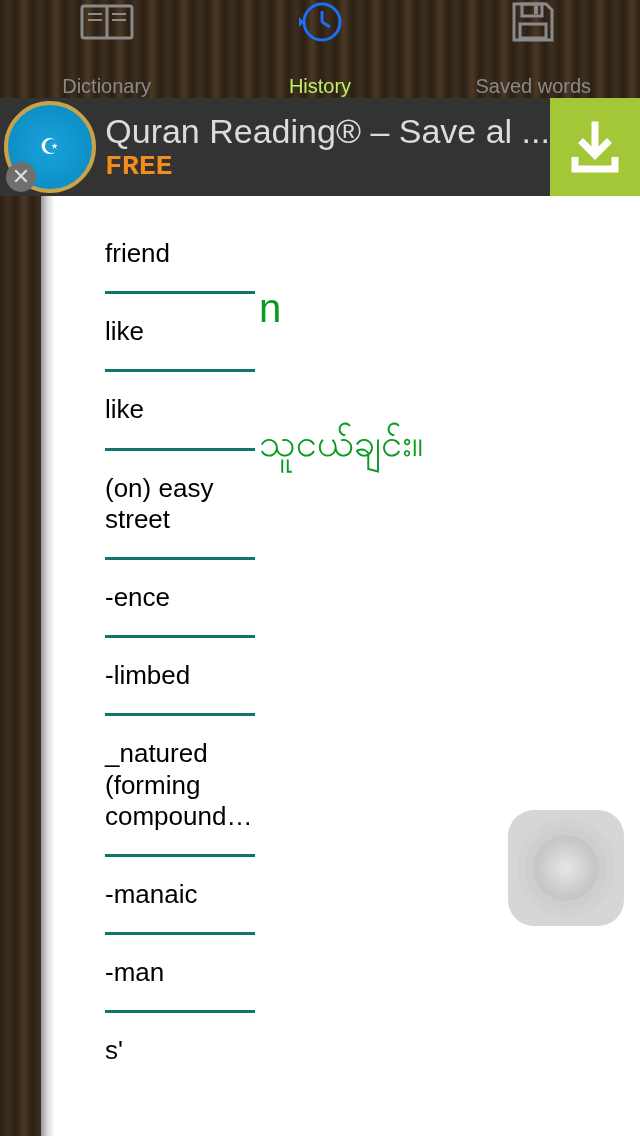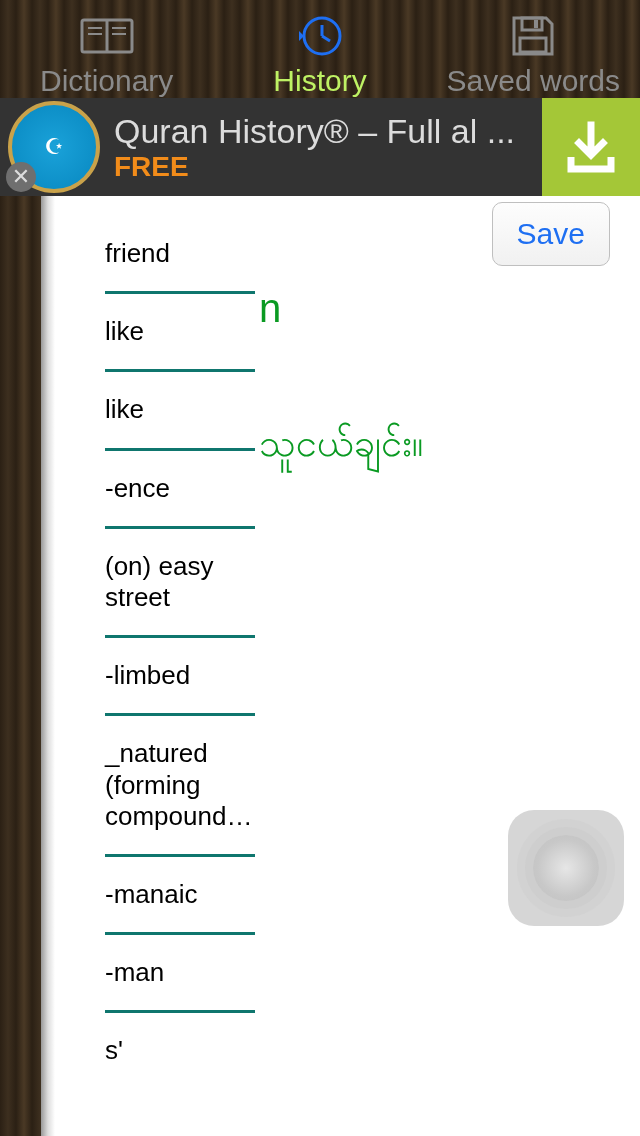--- a/index.html
+++ b/index.html
@@ -24,24 +24,24 @@
     position: relative;
     height: 98px;
     display: flex;
     z-index: 2;
   }
   .tab {
     flex: 1;
     display: flex;
     flex-direction: column;
     align-items: center;
-    justify-content: flex-end;
+    justify-content: space-between;
     gap: 6px;
     color: #8a8a8a;
-    font-size: 30px;
+    font-size: 20px;
   }
   .tab.active { color: #bef264; }
   .tab .icon { width: 54px; height: 44px; display:flex; align-items:center; justify-content:center; }
   .ad {
     position: relative;
     height: 98px;
     background: #333333;
     display: flex;
     align-items: center;
     z-index: 3;
@@ -61,21 +61,21 @@
   }
   .ad-close {
     position:absolute; left:6px; bottom:4px;
     width:30px; height:30px; border-radius:50%;
     background:#6f6f6f; color:#ddd;
     display:flex; align-items:center; justify-content:center;
     font-size:22px;
   }
   .ad-text { flex:1; padding-left:6px; }
   .ad-title { color:#dcdcdc; font-size:34px; white-space:nowrap; overflow:hidden; }
-  .ad-sub { color:#f28c1a; font-size:28px; font-weight:600; }
+  .ad-sub { color:#f28c1a; font-size:28px; font-weight:600;font-family:Liberation Mono, monospace; }
   .ad-dl {
     width: 98px; height:98px; background:#a4c737;
     display:flex; align-items:center; justify-content:center;
   }
   .page {
     position: relative;
     background:#fff;
     margin-left: 55px;
     height: calc(1136px - 98px - 98px);
     z-index:1;
@@ -180,46 +180,45 @@
     <span>Saved words</span>
   </div>
 </div>
 
 <div class="ad">
   <div class="ad-icon-wrap">
     <div class="ad-icon">☪</div>
     <div class="ad-close">✕</div>
   </div>
   <div class="ad-text">
-    <div class="ad-title">Quran History® – Full al ...</div>
+    <div class="ad-title">Quran Reading® – Save al ...</div>
     <div class="ad-sub">FREE</div>
   </div>
   <div class="ad-dl">
     <svg width="60" height="60" viewBox="0 0 60 60">
       <path d="M30 8 L30 36 M18 26 L30 38 L42 26" stroke="#fff" stroke-width="7" fill="none" stroke-linecap="square"></path>
       <path d="M10 40 L10 52 L50 52 L50 40" stroke="#fff" stroke-width="7" fill="none"></path>
     </svg>
   </div>
 </div>
 
 <div class="page">
   <div class="wordlist">
     <div class="item"><span>friend</span></div>
     <div class="item"><span>like</span></div>
     <div class="item"><span>like</span></div>
+    <div class="item"><span>(on) easy street</span></div>
     <div class="item"><span>-ence</span></div>
-    <div class="item"><span>(on) easy street</span></div>
     <div class="item"><span>-limbed</span></div>
     <div class="item"><span>_natured (forming compound…</span></div>
     <div class="item"><span>-manaic</span></div>
     <div class="item"><span>-man</span></div>
     <div class="item" style="border-bottom:none"><span>s'</span></div>
   </div>
   <div class="detail">
-    <button class="save-btn">Save</button>
     <div class="pos">n</div>
     <div class="meaning">သူငယ်ချင်း။</div>
   </div>
 </div>
 
 <div class="assistive">
   <div class="inner"></div>
 </div>
 
 </body></html>

